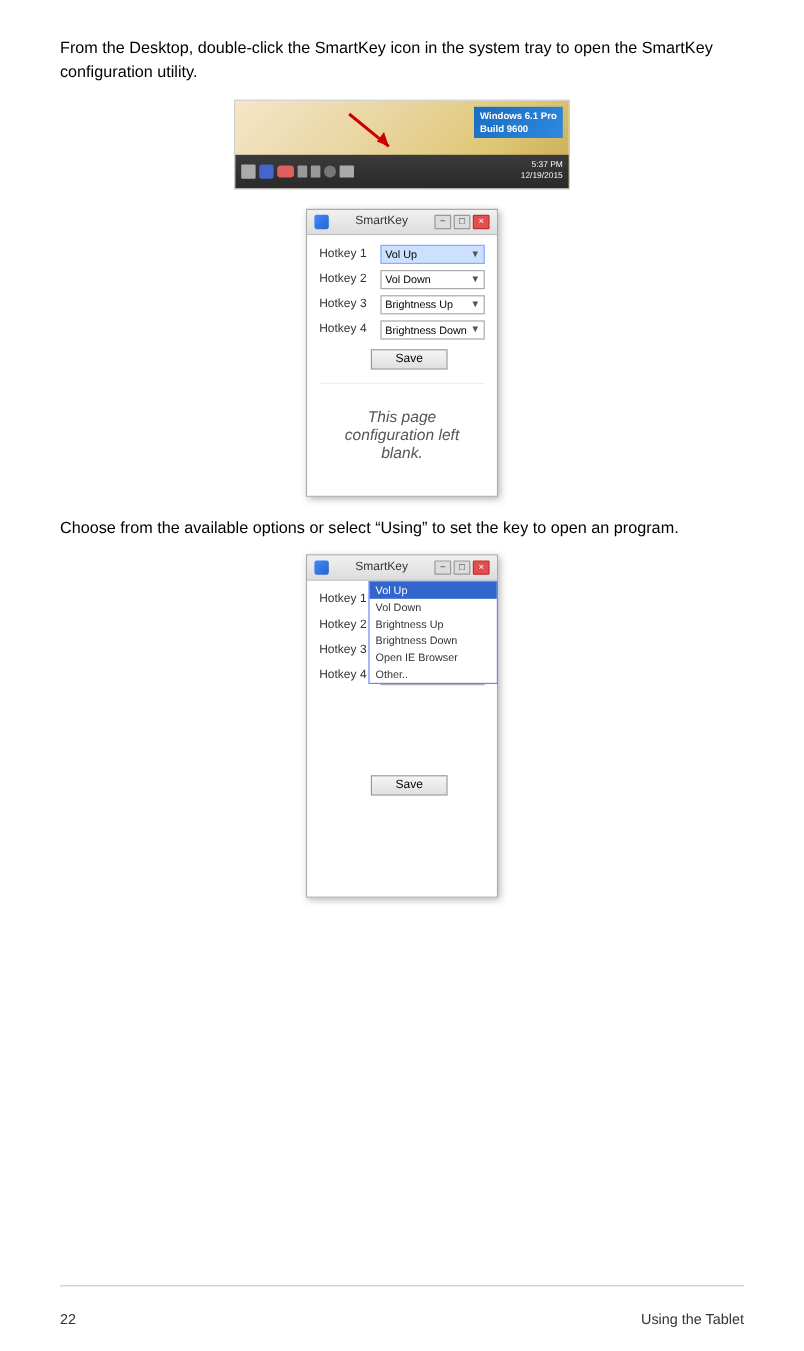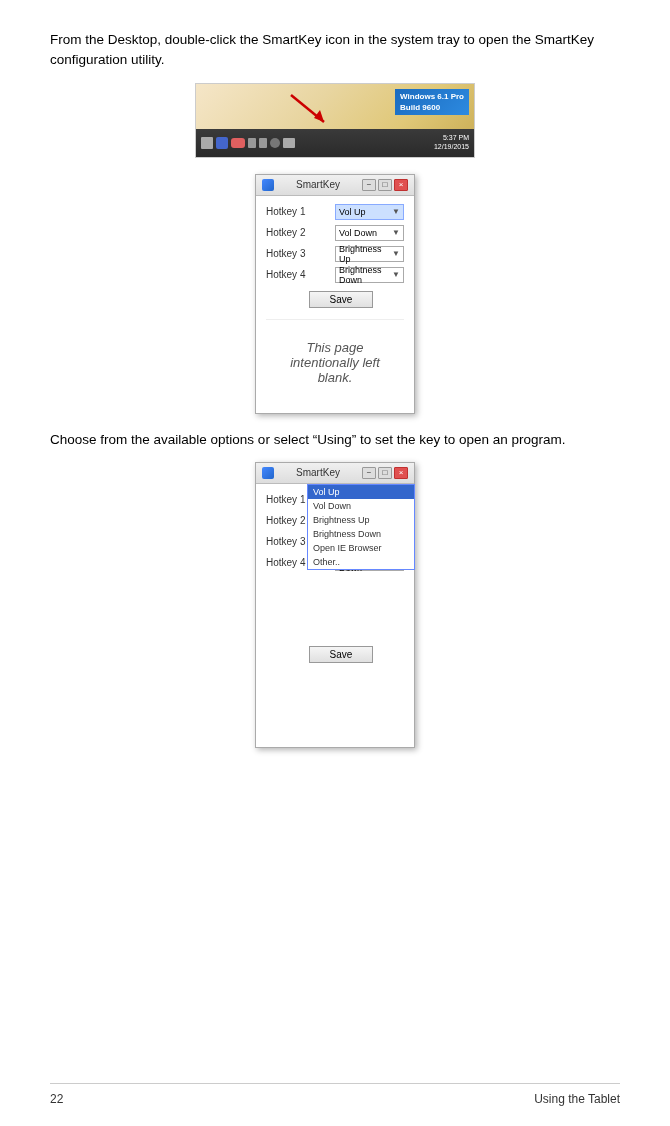--- a/index.html
+++ b/index.html
@@ -136,21 +136,21 @@
 
     .smartkey-body {
       padding: 8px 10px;
       background: #fff;
     }
 
     .hotkey-row {
       display: flex;
       align-items: center;
       margin-bottom: 5px;
-      gap: 24px;
+      gap: 6px;
     }
     .hotkey-label {
       font-size: 10px;
       width: 45px;
       color: #333;
       white-space: nowrap;
     }
     .hotkey-select {
       flex: 1;
       height: 16px;
@@ -224,21 +224,21 @@
     
     .page-footer {
       position: absolute;
       bottom: 20px;
       left: 50px;
       right: 50px;
       display: flex;
       justify-content: space-between;
       align-items: center;
       border-top: 1px solid #ccc;
-      padding-top: 8px;
+      padding-top: 20px;
       font-size: 12px;
       color: #333;
     }
 
     
     .red-arrow-svg {
       position: absolute;
       top: 6px;
       left: 90px;
     }
@@ -320,21 +320,21 @@
         <div class="hotkey-row">
           <span class="hotkey-label">Hotkey 4</span>
           <div class="hotkey-select">
             <span>Brightness Down</span>
             <span class="dropdown-arrow">▼</span>
           </div>
         </div>
         <div class="save-btn-container">
           <button class="save-btn">Save</button>
         </div>
-        <div class="blank-page-text">This page intentionally left blank.</div>
+        <div class="blank-page-text">This page configuration left blank.</div>
       </div>
     </div>
   </div>
 
   <p class="body-text">Choose from the available options or select “Using” to set the key to open an program.</p>
 
   <div class="screenshot-container">
     <div class="smartkey-dialog" style="min-height: 280px;">
 
       <div class="smartkey-titlebar">

